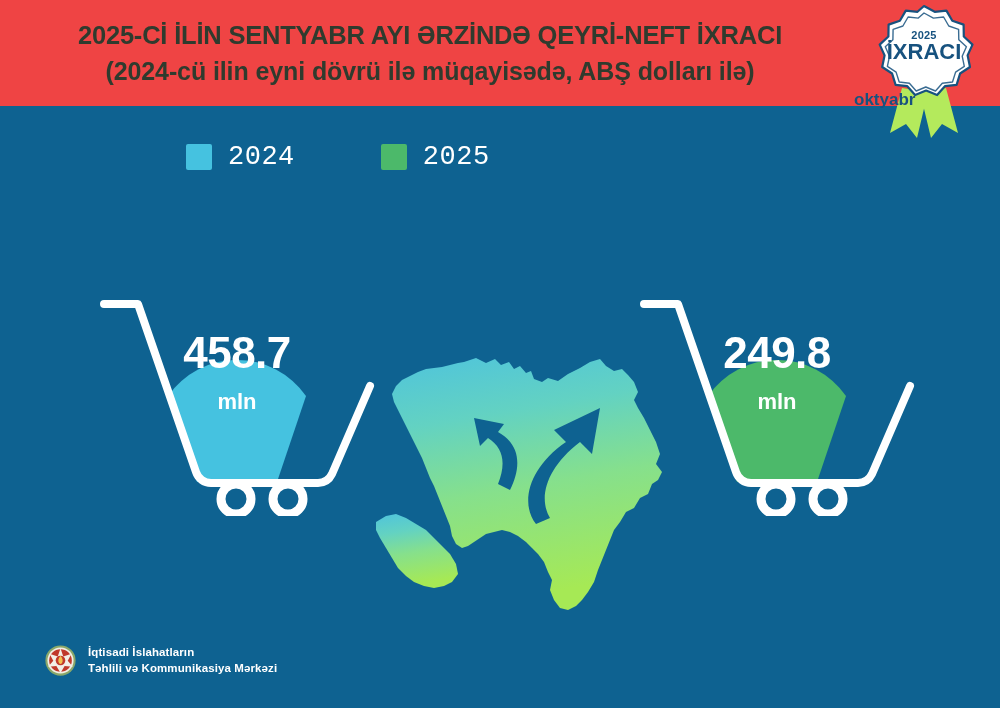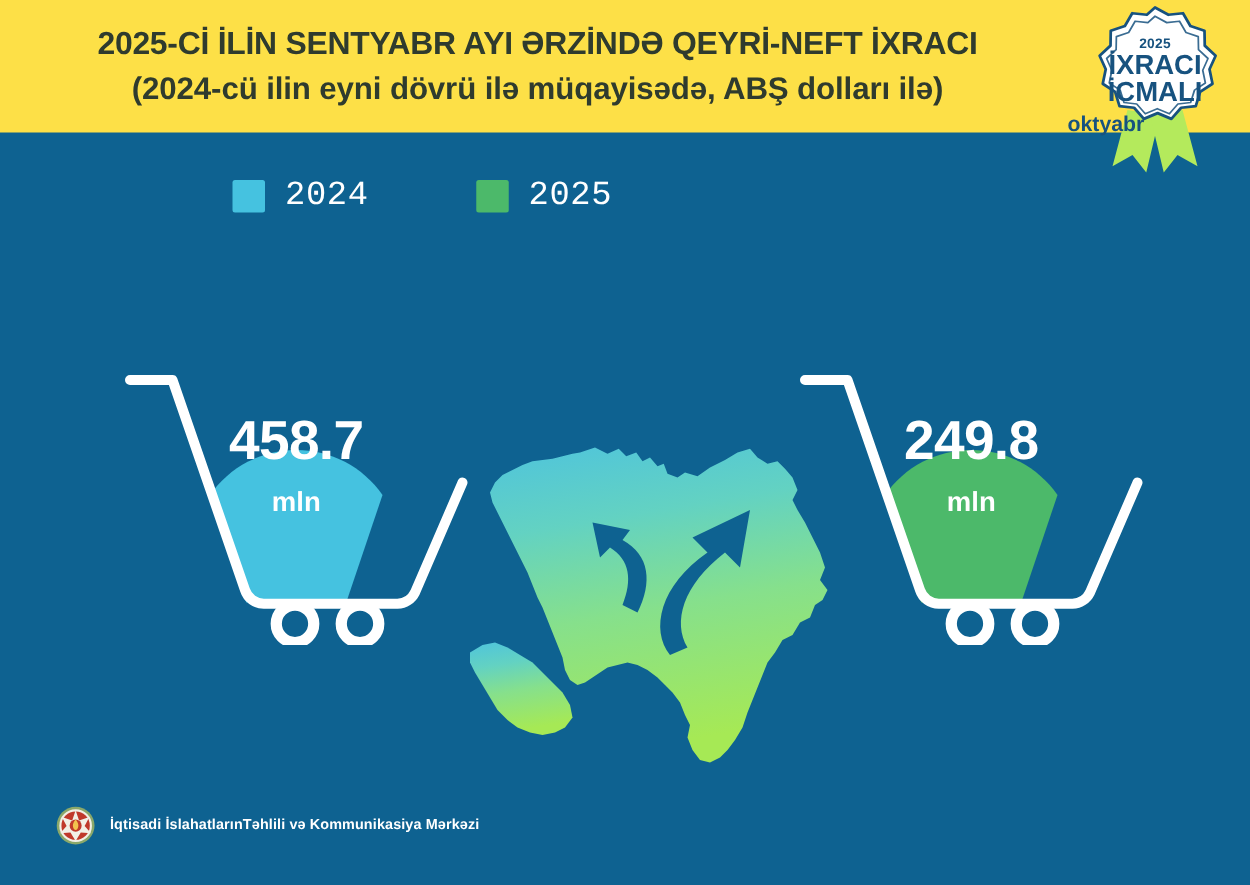--- a/index.html
+++ b/index.html
@@ -17,21 +17,21 @@
     overflow: hidden;
     background: #0e6291;
   }
 
   
   .header-band {
     position: absolute;
     left: 0; top: 0;
     width: 1000px;
     height: 106px;
-    background: #fde047;
+    background: #ef4444;
   }
   .header-titles {
     position: absolute;
     left: 0; top: 0;
     width: 860px;
     height: 106px;
     display: flex;
     flex-direction: column;
     align-items: center;
     justify-content: center;
@@ -184,21 +184,21 @@
     position: absolute;
     left: 44px;
     top: 644px;
     display: flex;
     align-items: center;
     gap: 11px;
   }
   .emblem { width: 33px; height: 33px; display: block; }
   .footer-text {
     display: flex;
-    flex-direction: row;
+    flex-direction: column;
     line-height: 1.32;
   }
   .footer-line {
     font-size: 11.5px;
     font-weight: bold;
     color: #ffffff;
     letter-spacing: 0.1px;
     white-space: nowrap;
   }
 </style>
@@ -231,21 +231,20 @@
           M 0,-49
           L 9.4,-43.9 L 19.6,-45.0 L 24.8,-36.0 L 34.6,-32.7 L 34.8,-22.3 L 42.4,-15.2 L 38.2,-5.8
           L 40.3,4.4 L 31.6,10.1 L 28.5,20.0 L 18.3,21.2 L 11.5,29.0 L 1.8,25.0 L -7.8,29.0
           L -14.6,21.2 L -24.8,20.0 L -27.9,10.1 L -36.6,4.4 L -34.5,-5.8 L -38.7,-15.2
           L -31.1,-22.3 L -30.9,-32.7 L -21.1,-36.0 L -15.9,-45.0 L -5.7,-43.9 Z" fill="none" stroke="#17527f" stroke-width="1.4" stroke-linejoin="round" opacity="0.85"></path>
       </g>
     </svg>
     <div class="badge-text-layer">
       <div class="badge-year">2025</div>
       <div class="badge-line1">İXRACI</div>
-      <div class="badge-line2">İCMALI</div>
       <div class="badge-month">oktyabr</div>
     </div>
   </div>
 
   <div class="legend">
     <div class="legend-item">
       <span class="legend-swatch" style="background:#45c2e0"></span>
       <span class="legend-label">2024</span>
     </div>
     <div class="legend-item">

